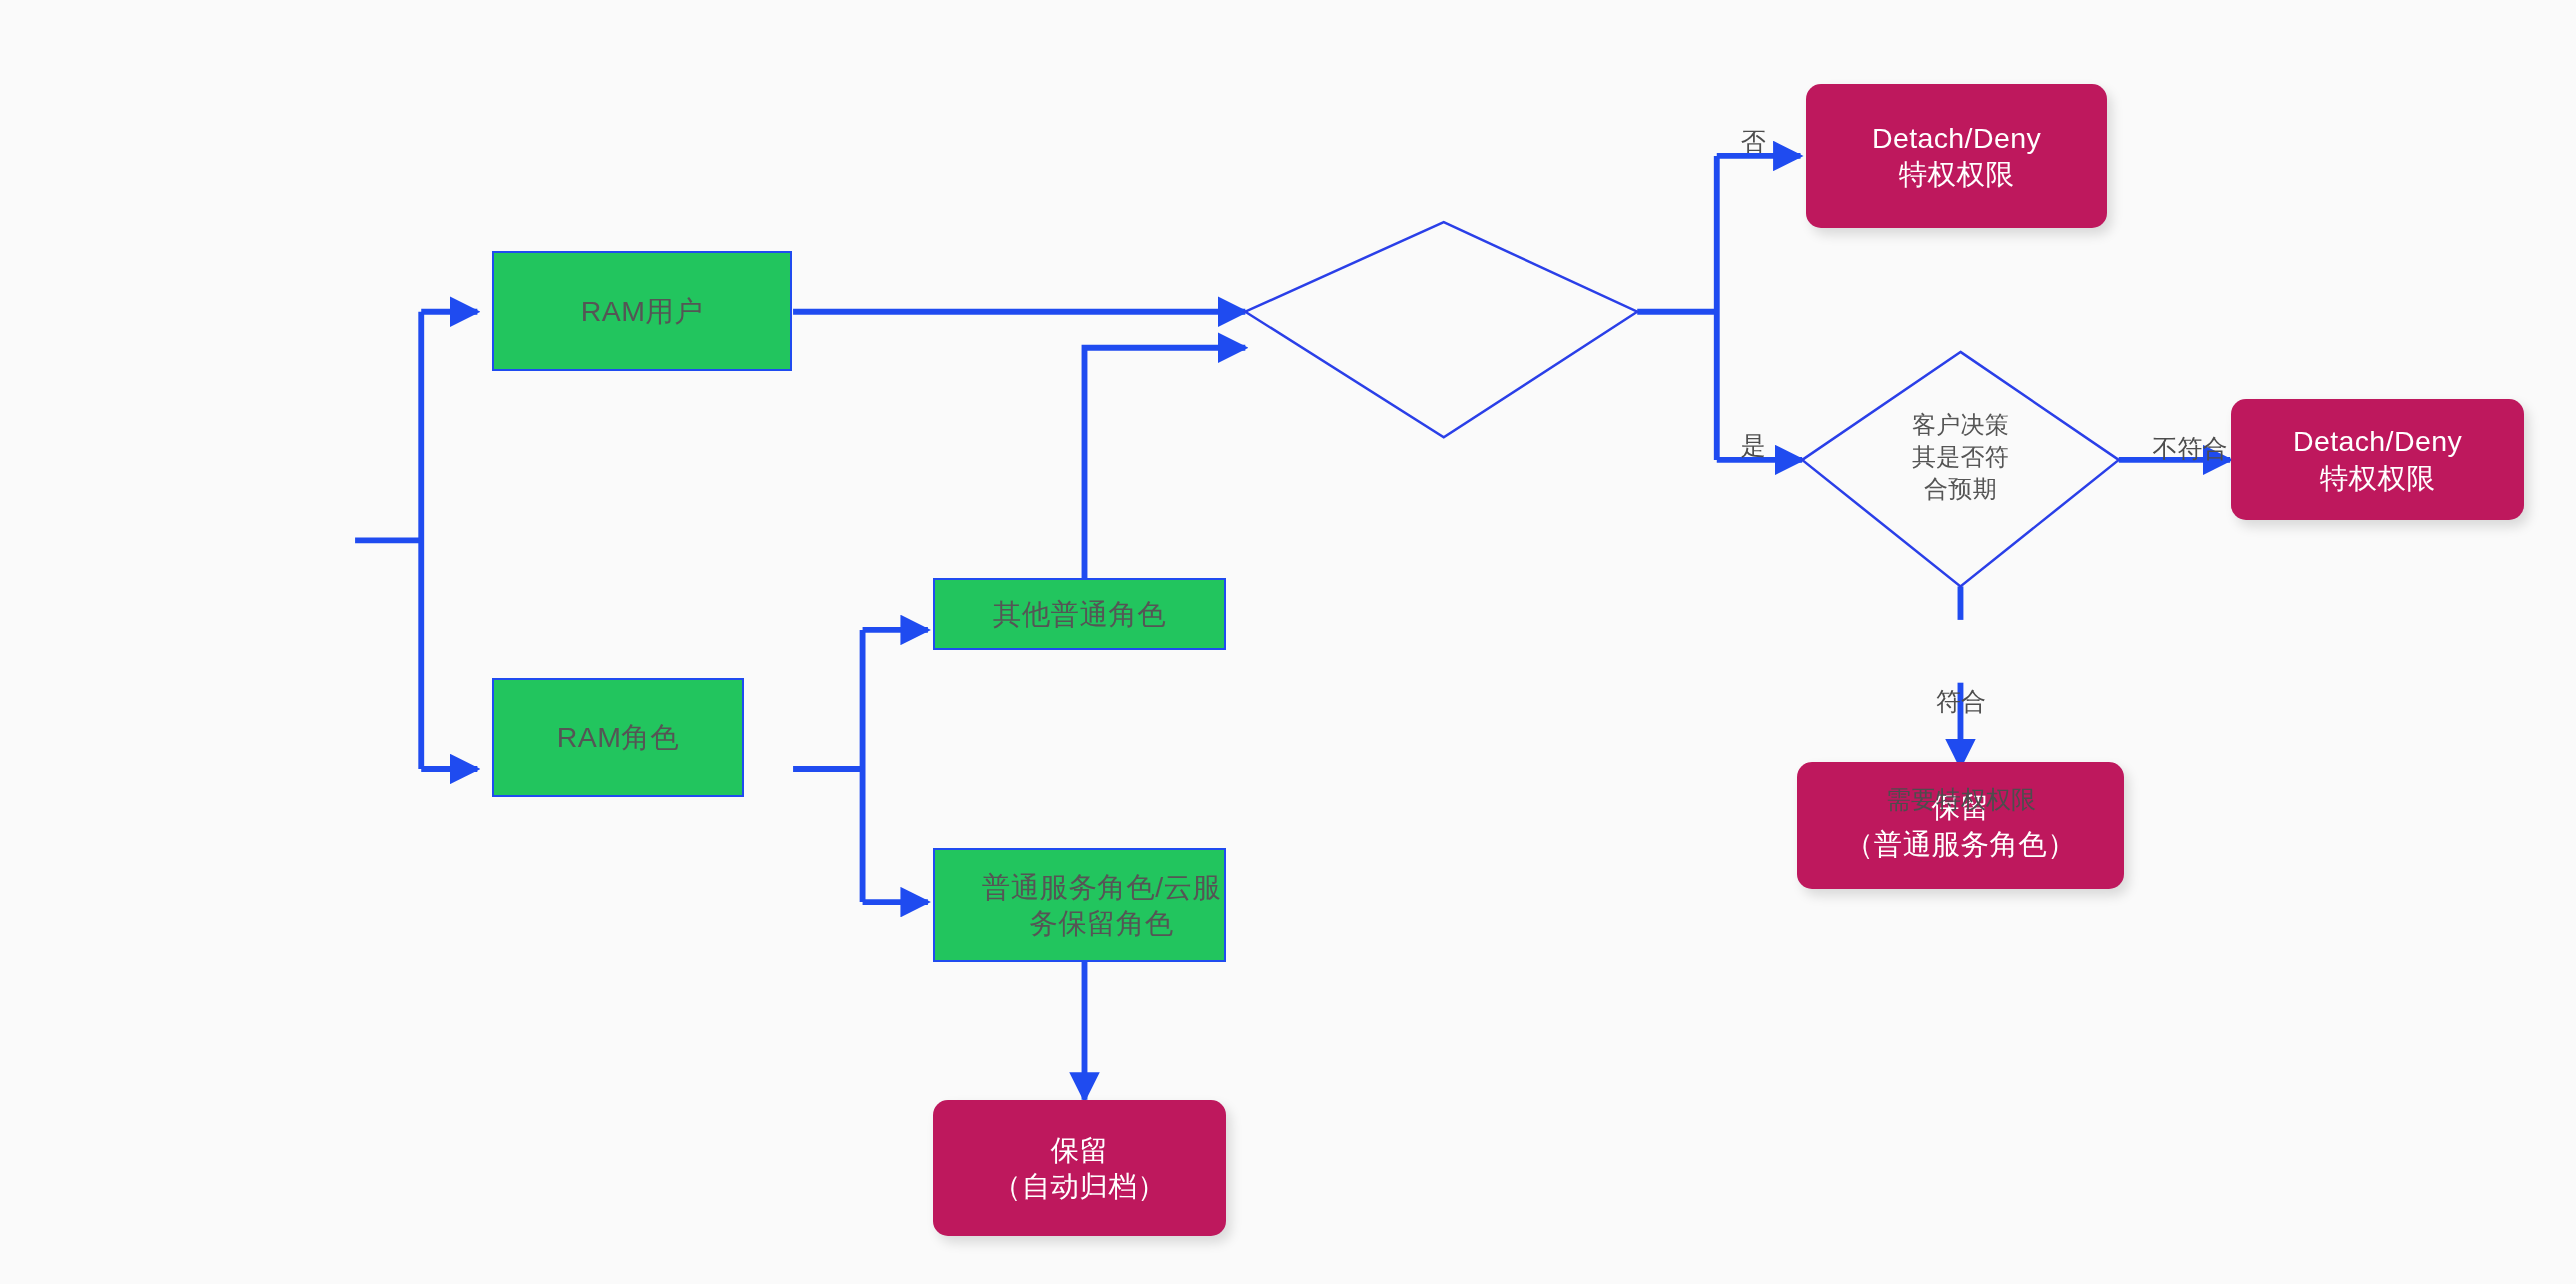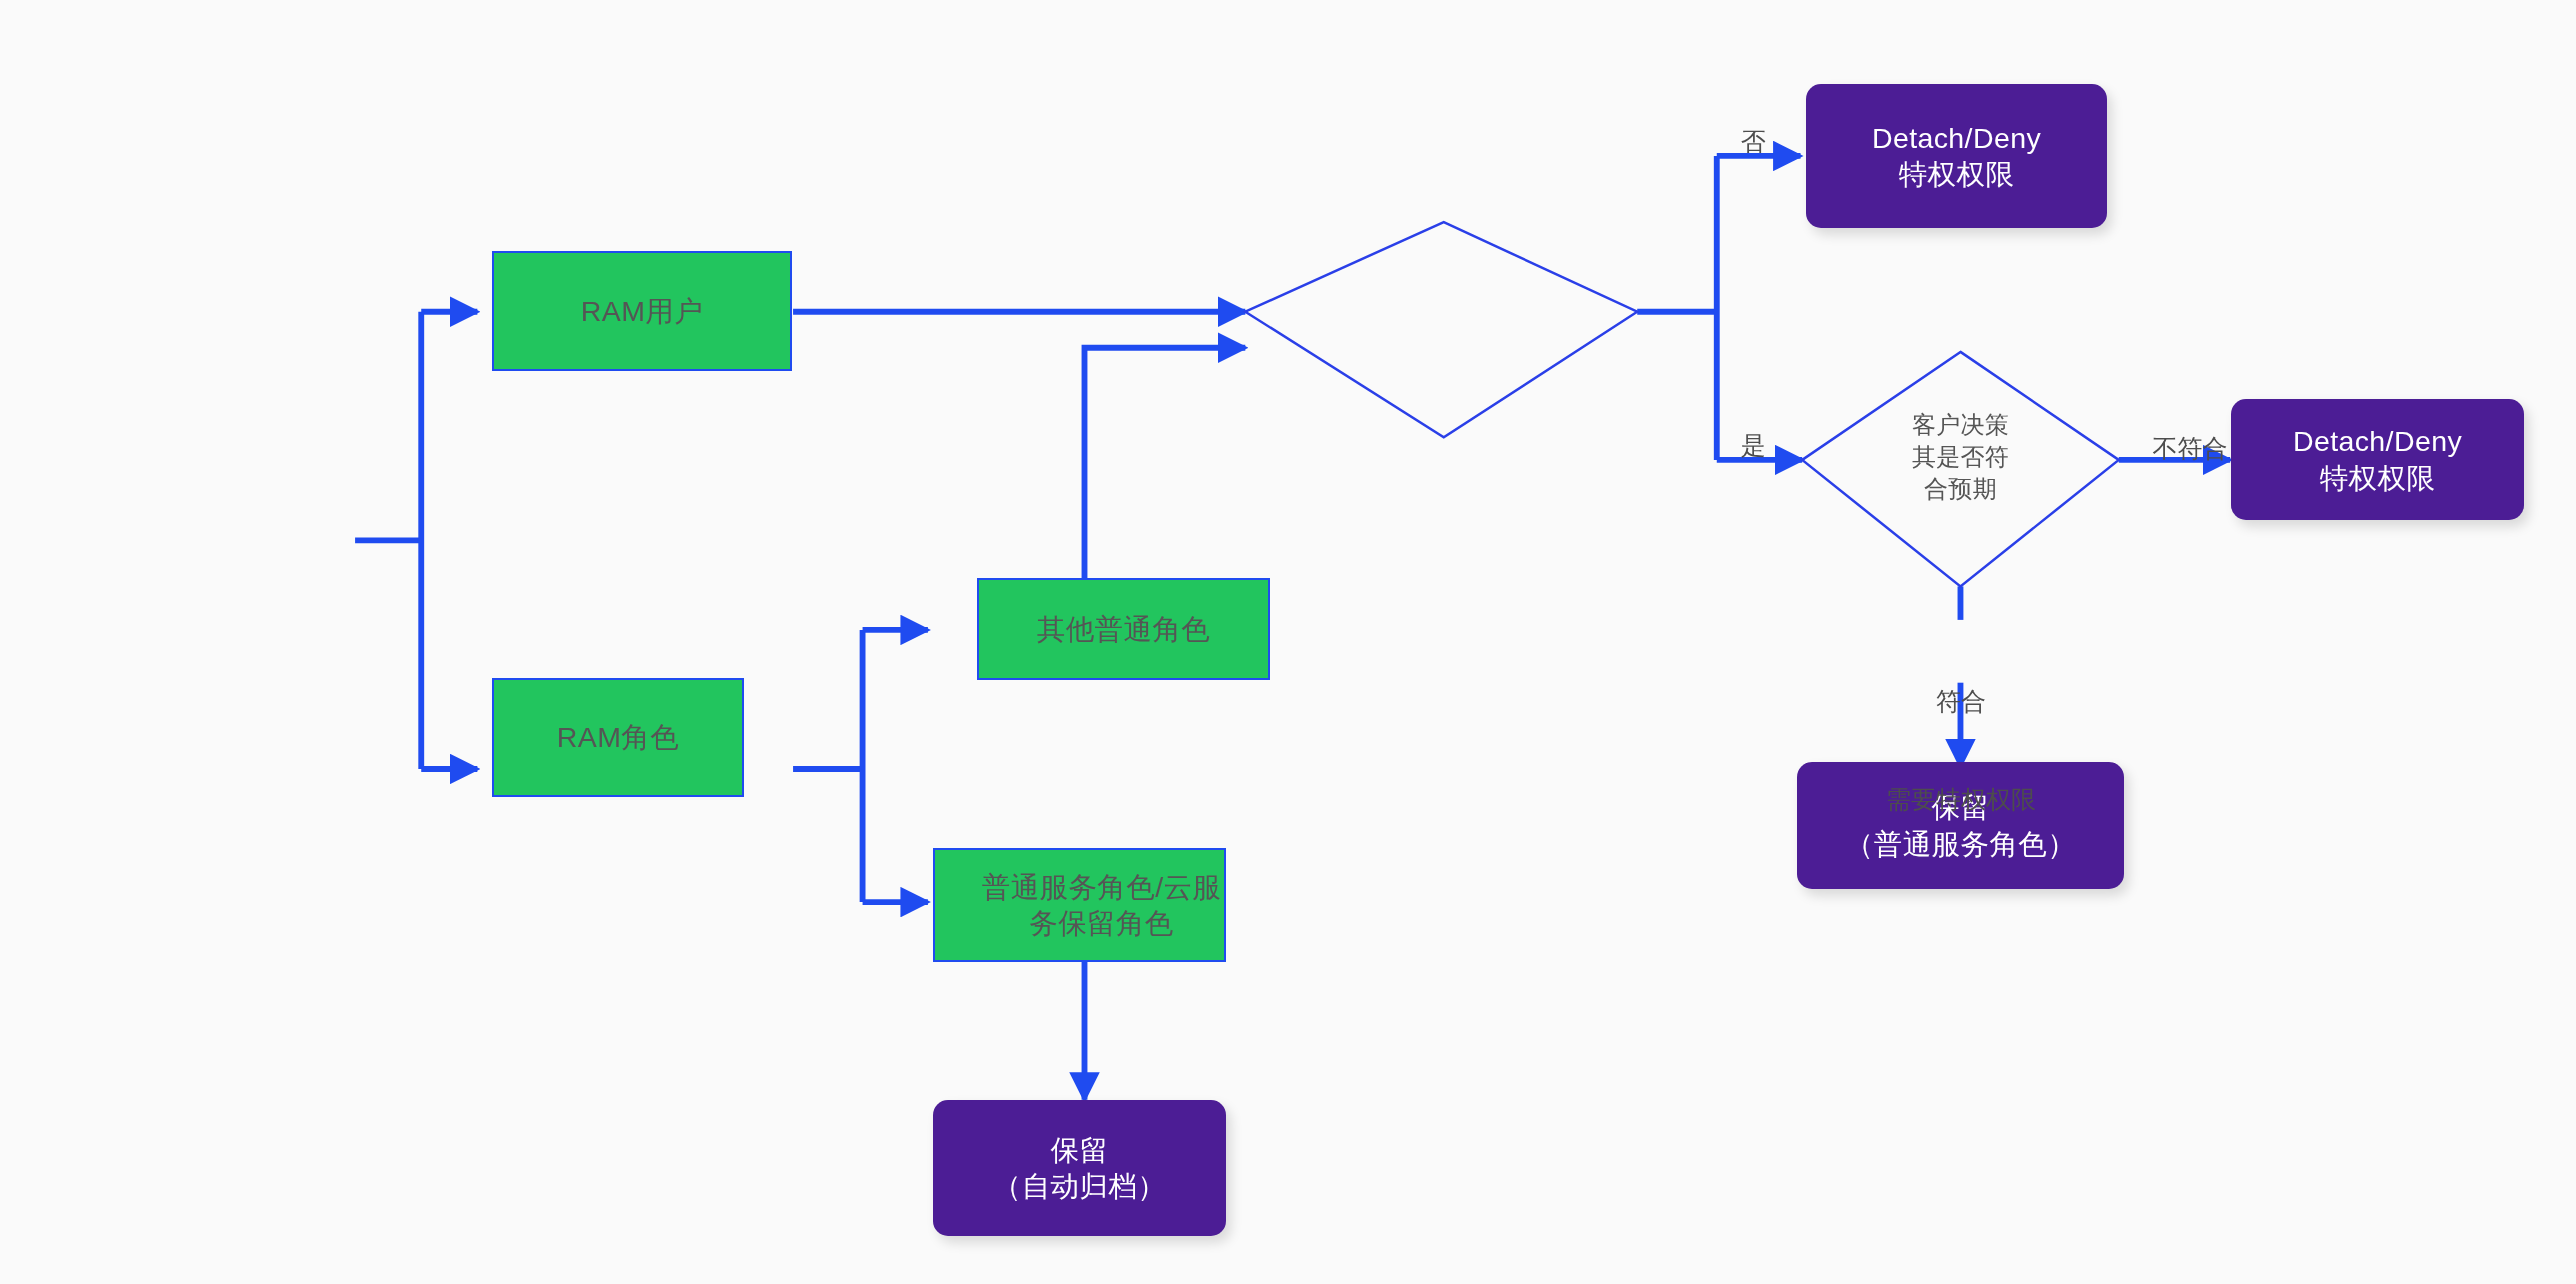--- a/index.html
+++ b/index.html
@@ -36,21 +36,21 @@
   
   .node-rect {
     background: #22c55e;
     border: 2.5px solid #1f4bf0;
     color: #555555;
     font-size: 28.5px;
     letter-spacing: 0.4px;
   }
   
   .node-fill {
-    background: #4c1d95;
+    background: #be185d;
     border-radius: 15px;
     color: #ffffff;
     font-size: 28.5px;
     letter-spacing: 0.4px;
     box-shadow: 5px 6.7px 11.7px rgba(0,0,0,0.13);
   }
   
   .node-diamond {
     background: transparent;
     border: none;
@@ -122,21 +122,21 @@
 
 
   <div class="node node-rect" style="left:492px; top:251px; width:300px; height:120px;">
     <span>RAM用户</span>
   </div>
 
   <div class="node node-rect" style="left:492px; top:678px; width:252px; height:119px;">
     <span>RAM角色</span>
   </div>
 
-  <div class="node node-rect" style="left:933px; top:578px; width:293px; height:102px;margin-left:44px;">
+  <div class="node node-rect" style="left:933px; top:578px; width:293px; height:72px;">
     <span>其他普通角色</span>
   </div>
 
   <div class="node node-rect" style="left:933px; top:848px; width:293px; height:114px;padding-left:44px;">
     <span>
       <span class="nl">普通服务角色/云服</span>
       <span class="nl">务保留角色</span>
     </span>
   </div>
 

